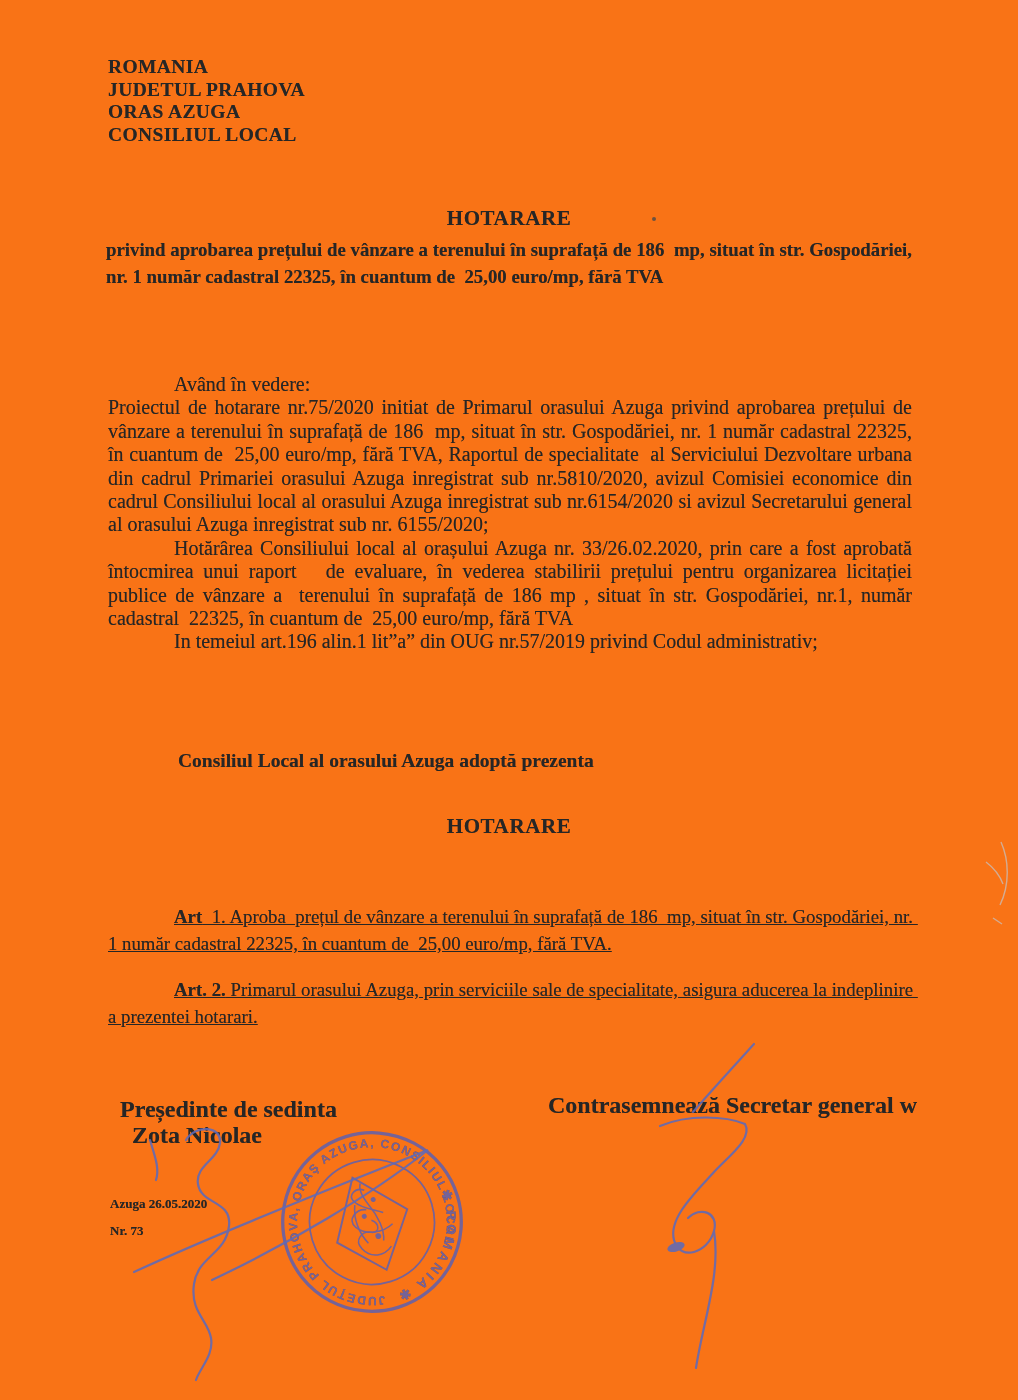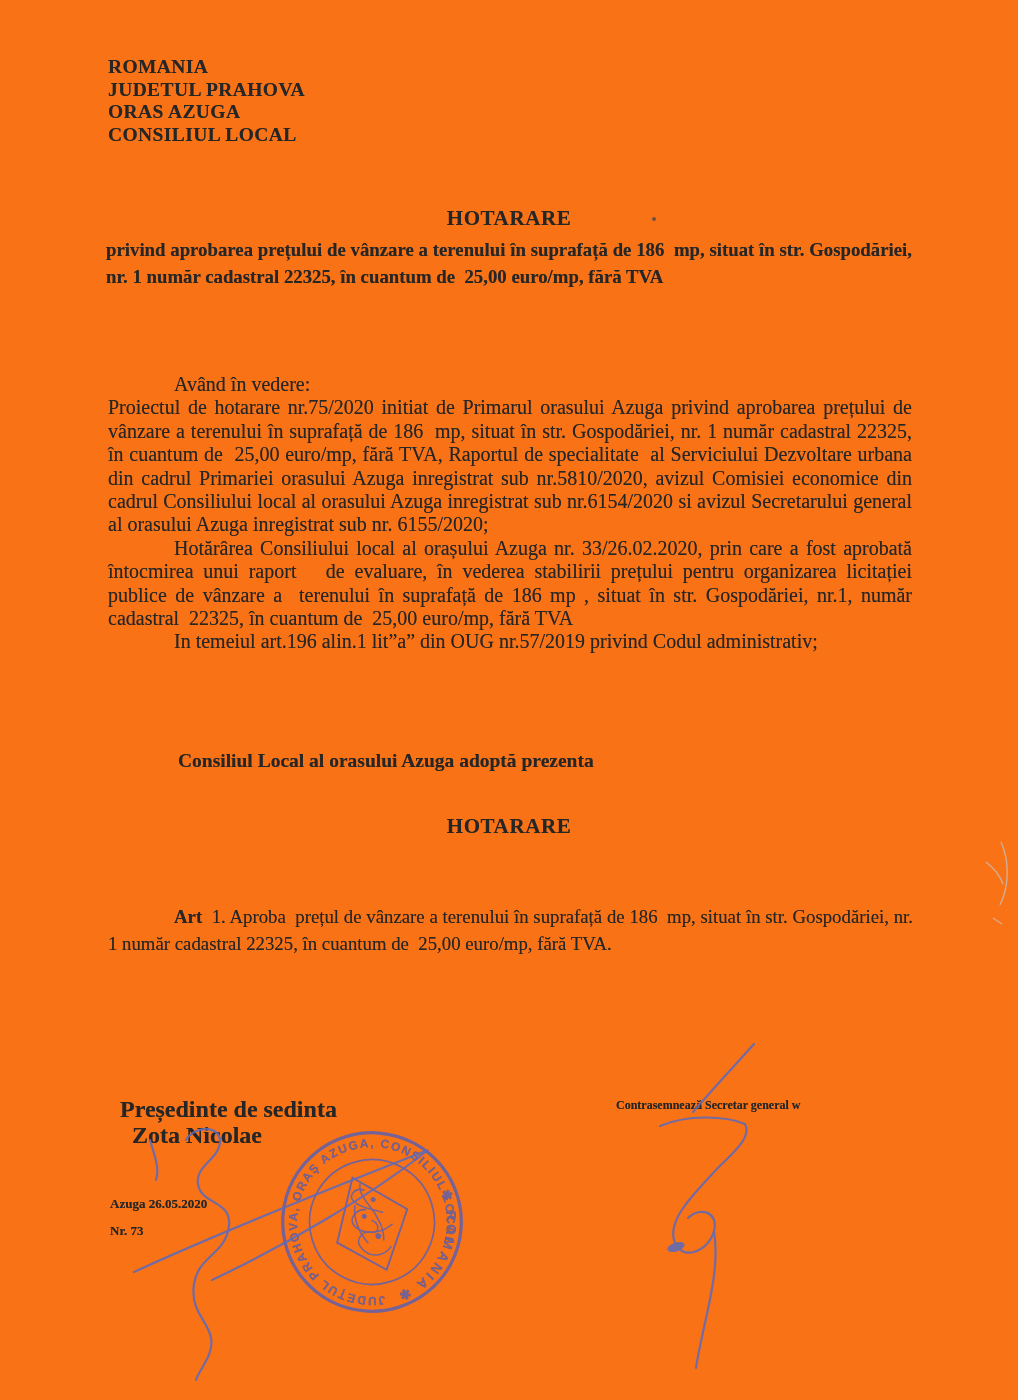--- a/index.html
+++ b/index.html
@@ -38,33 +38,33 @@
     position:absolute; left:178px; top:750px;
     font-weight:bold; font-size:19.5px;
   }
   .decision-heading {
     position:absolute; left:108px; top:814px; width:802px; text-align:center;
     font-weight:bold; font-size:21px; letter-spacing:0.6px;
   }
   .article {
     position:absolute; left:108px; width:805px;
     font-size:18.8px; line-height:27px; text-align:justify;
-    text-indent:66px; white-space:pre-wrap;
+    text-indent:66px; white-space:pre-wrap;text-decoration:underline;
   }
   .article .art-label { font-weight:bold; }
   .article1 { top:884px; }
   .article2 { top:957px; }
   .sign-left {
     position:absolute; left:120px; top:1096px;
     font-weight:bold; font-size:24px; line-height:26px;
   }
   .sign-left .name { padding-left:12px; }
   .sign-right {
-    position:absolute; left:616px; top:1092px;
-    font-weight:bold; font-size:12px; line-height:26px;
+    position:absolute; left:548px; top:1092px;
+    font-weight:bold; font-size:24px; line-height:26px;
   }
   .sign-right .name { padding-left:28px; }
   .issuance {
     position:absolute; left:110px; top:1190px;
     font-weight:bold; font-size:13px; line-height:27px;
   }
   .stamp {
     position:absolute; left:276px; top:1126px; width:192px; height:192px;
     transform:rotate(163deg); opacity:0.9;
   }
@@ -96,20 +96,21 @@
     <p class="ind">Hotărârea Consiliului local al orașului Azuga nr. 33/26.02.2020, prin care a fost aprobată întocmirea unui raport   de evaluare, în vederea stabilirii prețului pentru organizarea licitației publice de vânzare a  terenului în suprafață de 186 mp , situat în str. Gospodăriei, nr.1, număr cadastral  22325, în cuantum de  25,00 euro/mp, fără TVA</p>
     <p class="ind">In temeiul art.196 alin.1 lit”a” din OUG nr.57/2019 privind Codul administrativ;</p>
   </div>
 
   <div class="adoption">Consiliul Local al orasului Azuga adoptă prezenta</div>
 
   <div class="decision-heading">HOTARARE</div>
 
   <p class="article article1"><span class="art-label">Art</span><span>  1. Aproba  prețul de vânzare a terenului în suprafață de 186  mp, situat în str. Gospodăriei, nr. 1 număr cadastral 22325, în cuantum de  25,00 euro/mp, fără TVA.</span></p>
 
+  <p class="article article2"><span class="art-label">Art. 2.</span><span> Primarul orasului Azuga, prin serviciile sale de specialitate, asigura aducerea la indeplinire a prezentei hotarari.</span></p>
 
   <div class="sign-left">
     <div>Președinte de sedinta</div>
     <div class="name">Zota Nicolae</div>
   </div>
 
   <div class="sign-right">
     <div>Contrasemnează  Secretar general w</div>
   </div>
 

